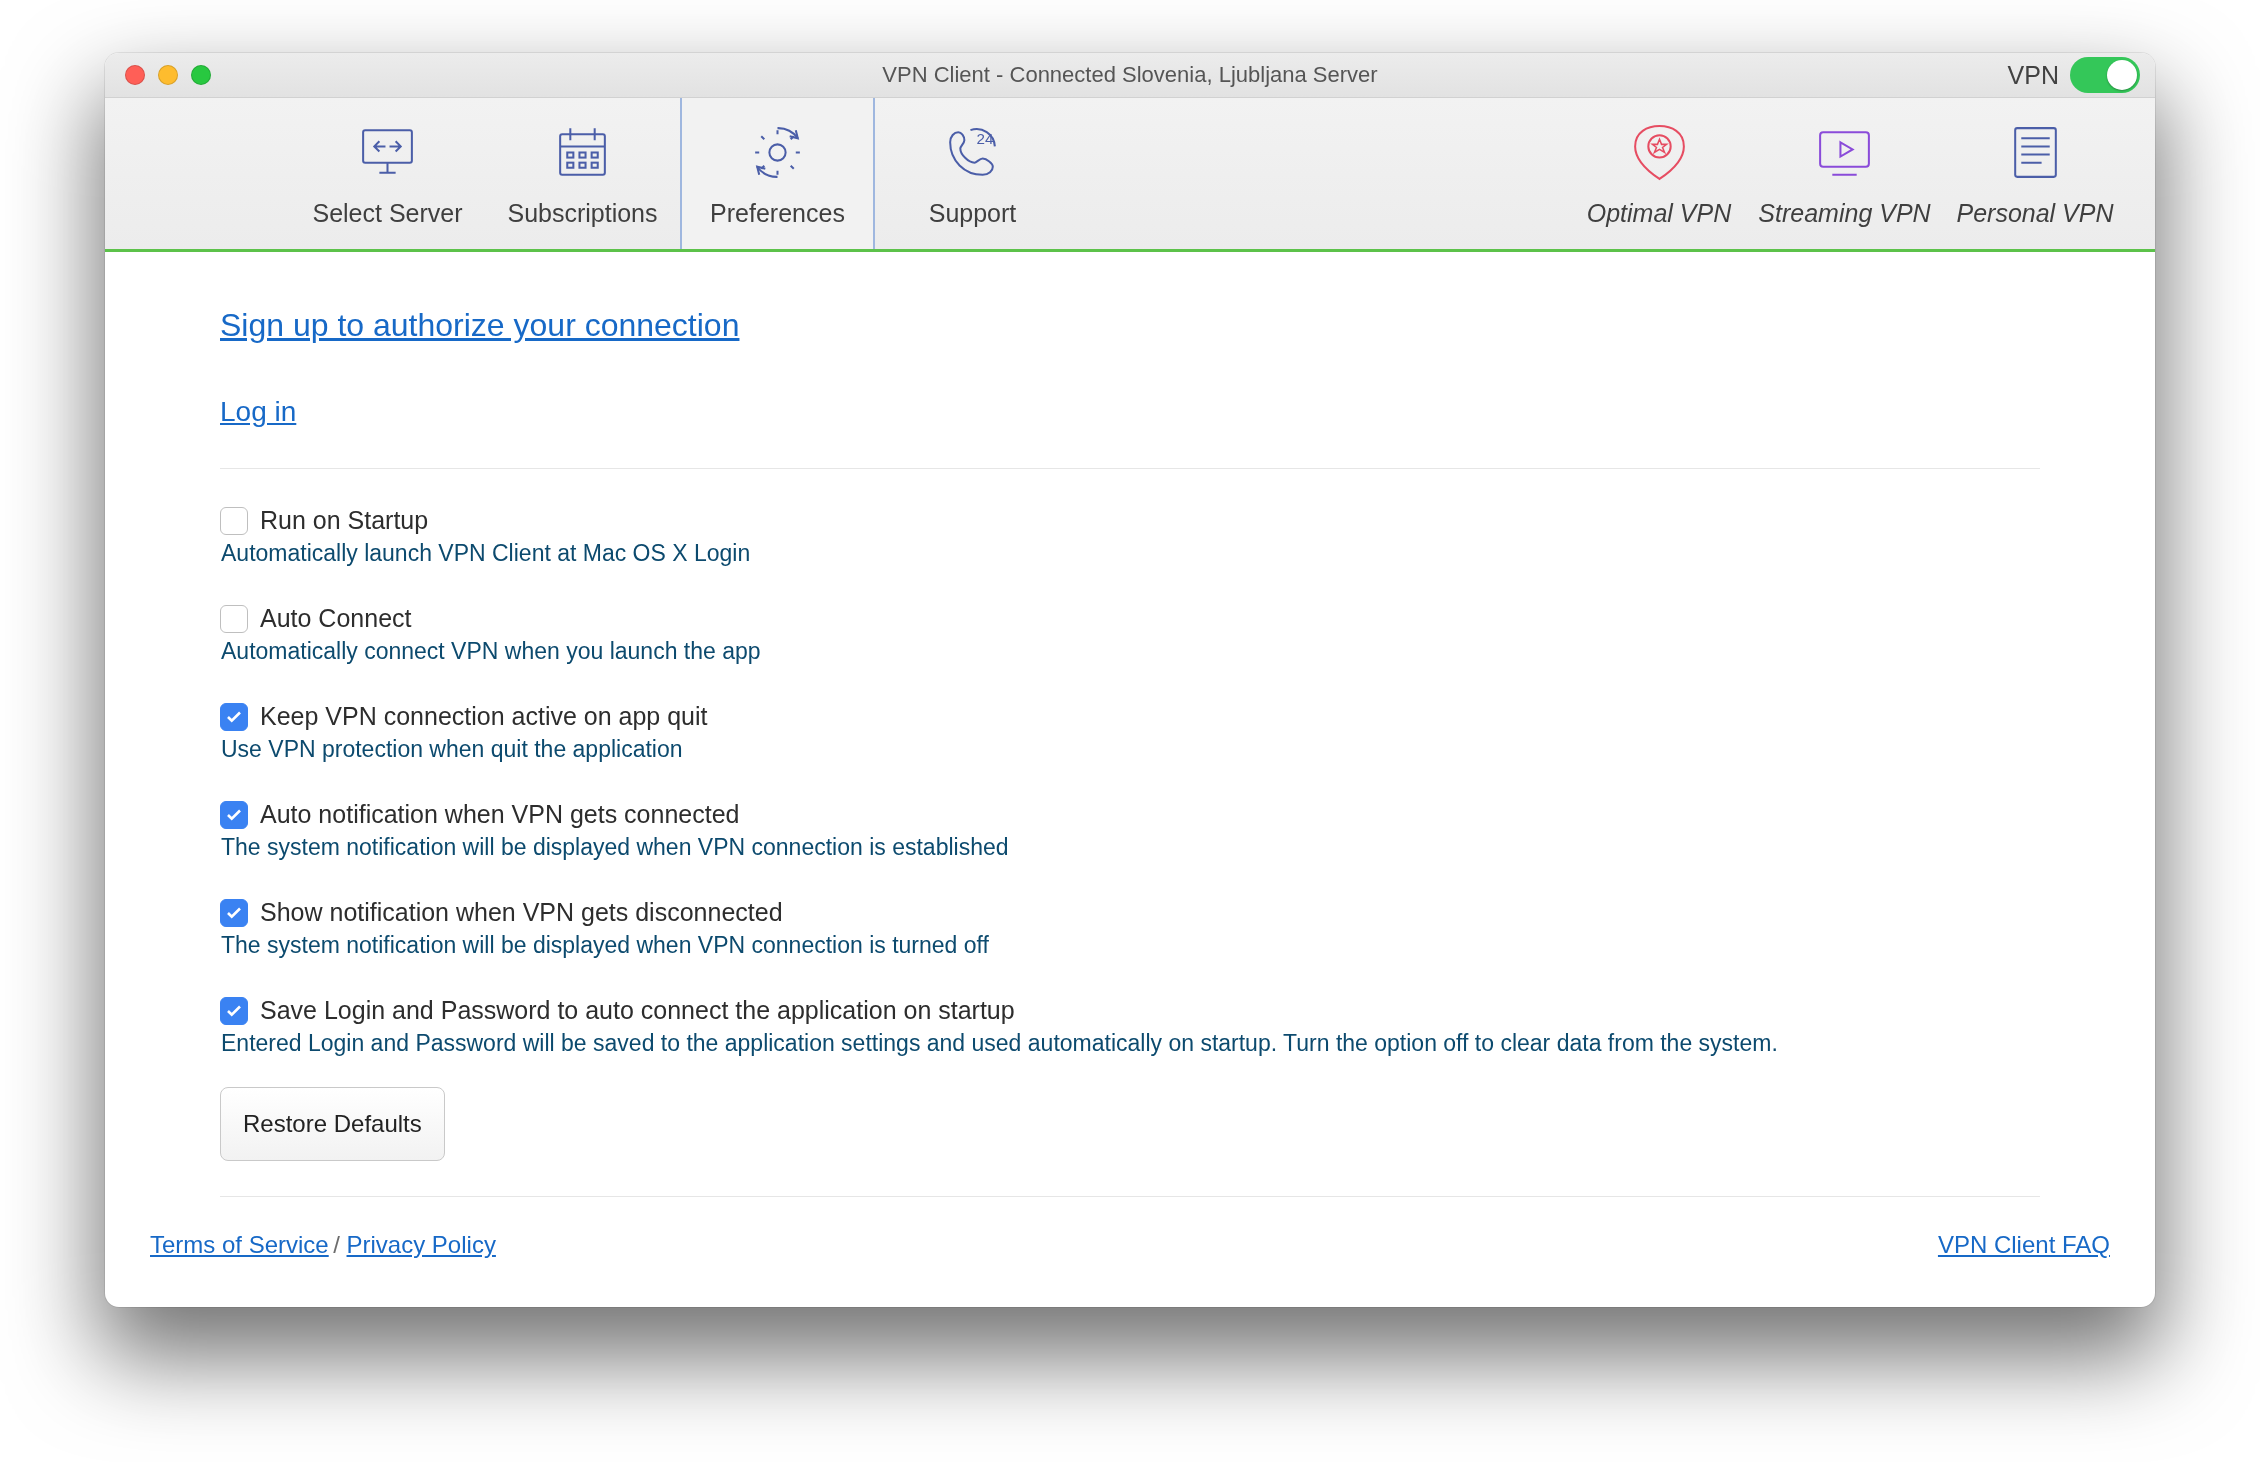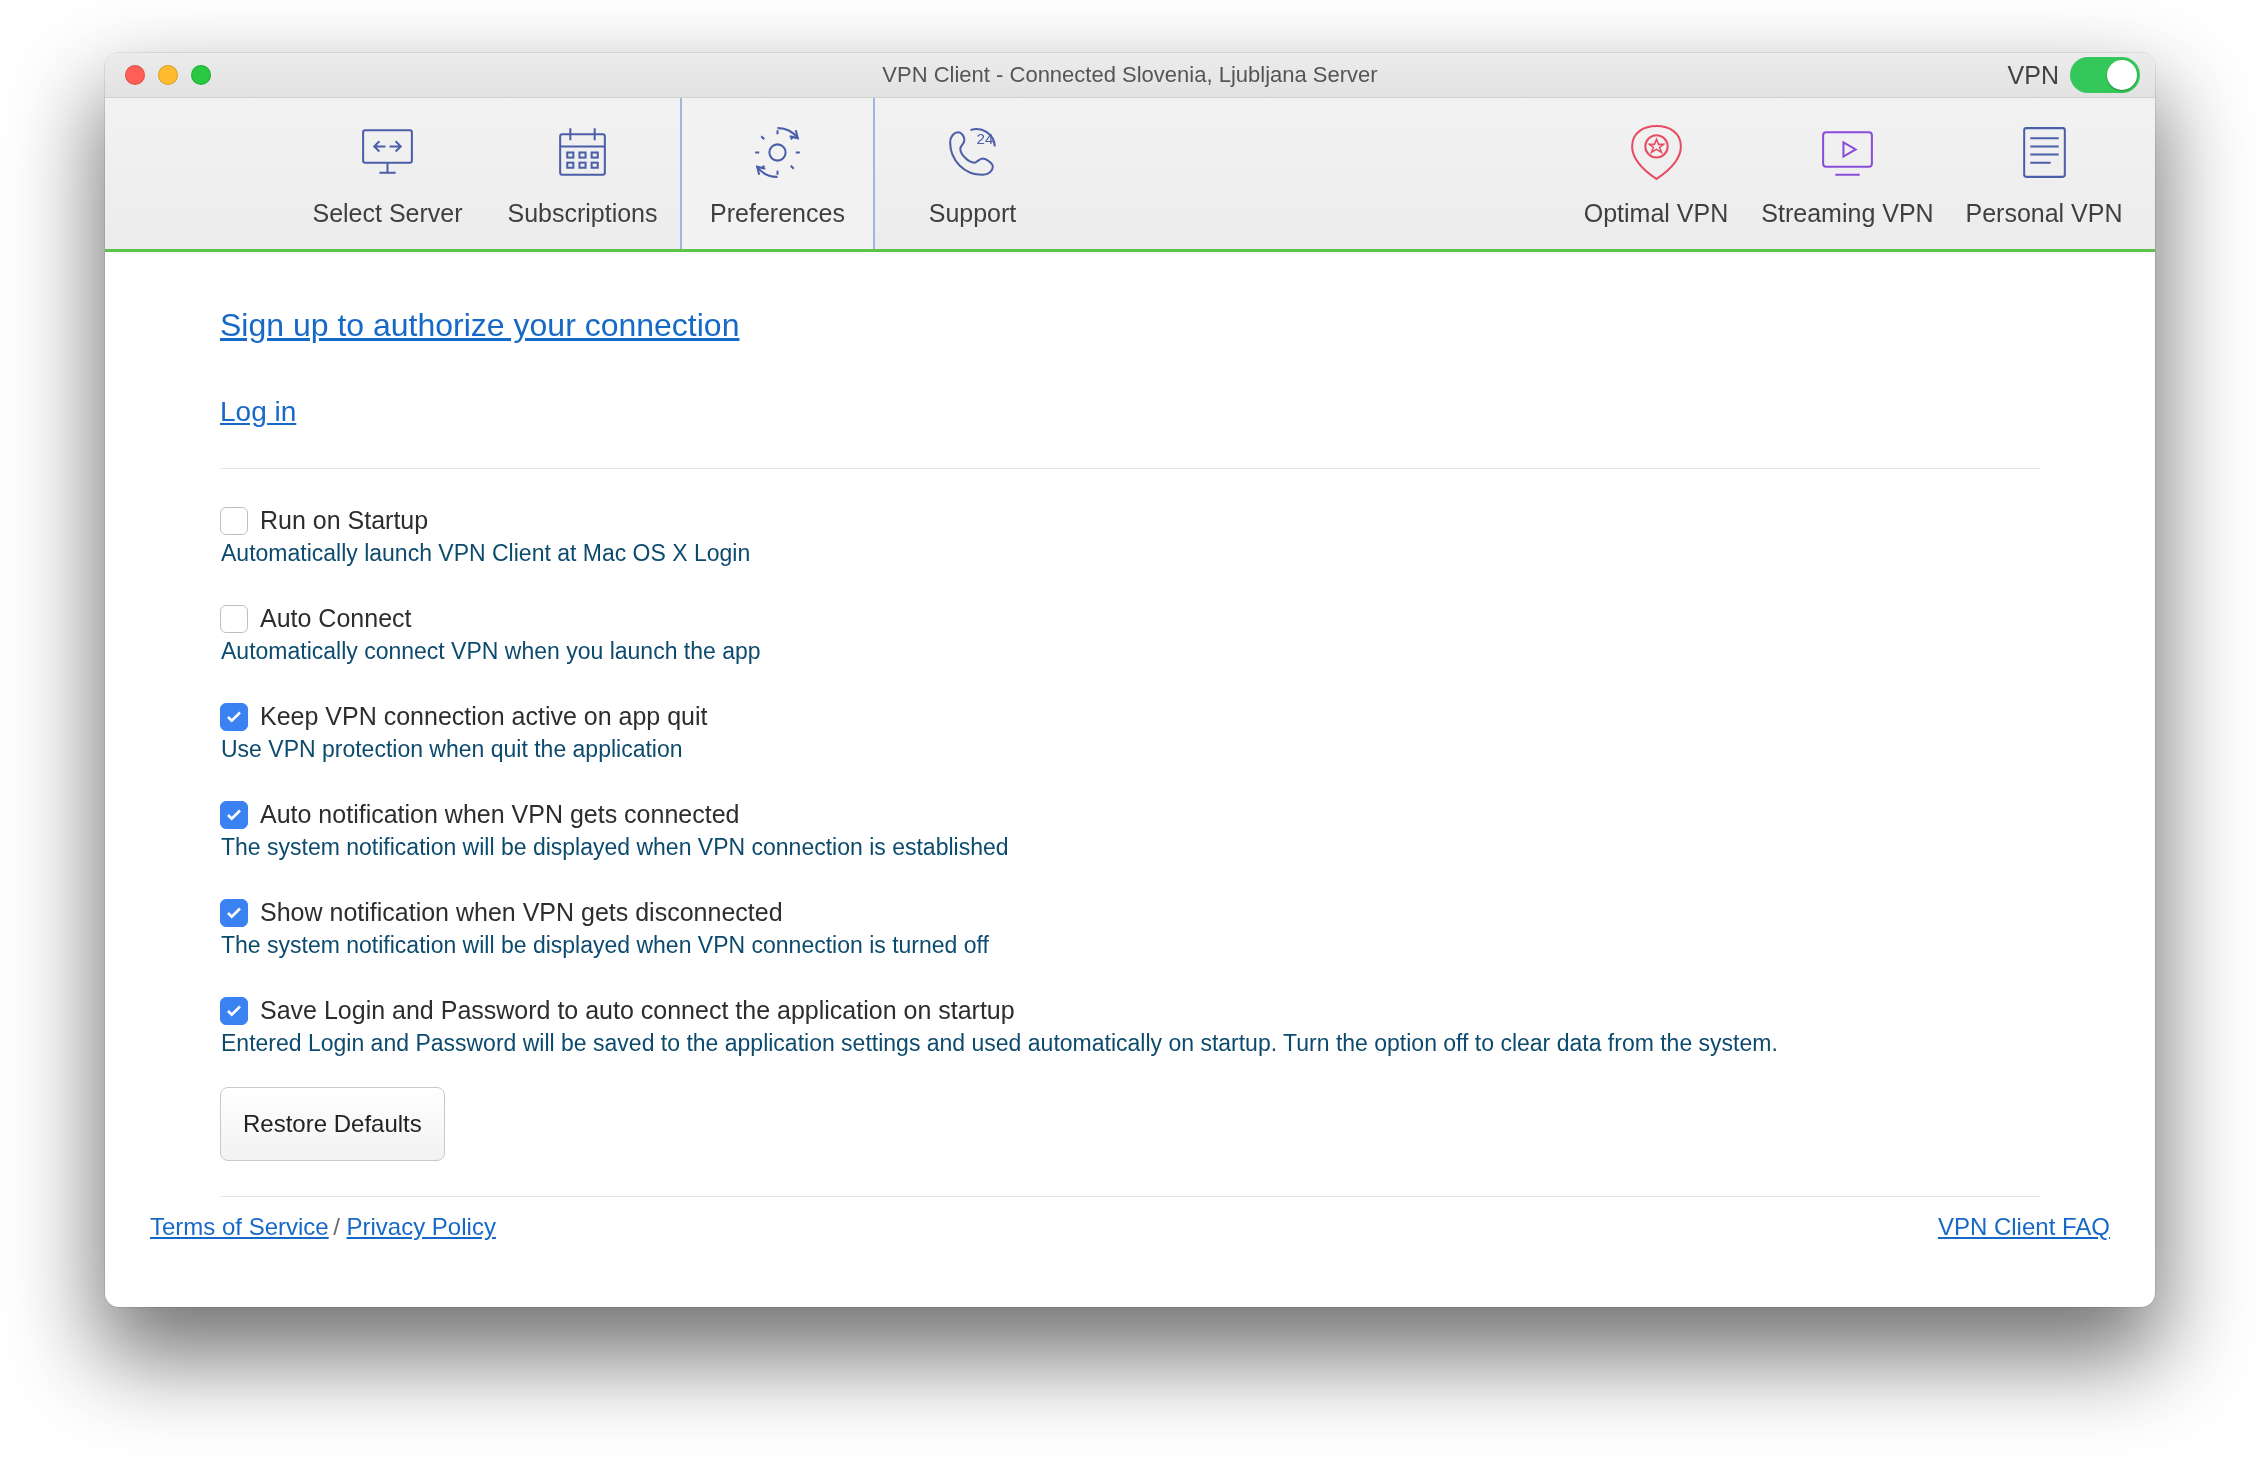--- a/index.html
+++ b/index.html
@@ -26,41 +26,41 @@
   .dot.red{background:#ff5f57;} .dot.yellow{background:#febc2e;} .dot.green{background:#28c840;}
   .title { position:absolute; left:0; right:0; text-align:center; font-size:22px; color:#555; pointer-events:none;}
   .vpn-slot { position:absolute; right:15px; top:0; bottom:0; display:flex; align-items:center; gap:11px;}
   .vpn-label { font-size:25px; color:#424242; font-weight:400;}
   .switch { width:70px; height:36px; background:#34c759; border-radius:20px; position:relative; }
   .switch::after{content:""; position:absolute; right:3px; top:3px; width:30px; height:30px; background:#fff; border-radius:50%; box-shadow:0 1px 2px rgba(0,0,0,.3);}
   .toolbar { height:154px; background:linear-gradient(#f2f2f2,#ececec); border-bottom:3px solid #5cc24a; display:flex; align-items:stretch;}
   .toolbar-left, .toolbar-right { display:flex; }
   .toolbar-left { padding-left:185px; }
   .toolbar-spacer{flex:1;}
-  .toolbar-right { padding-right:21px; gap:14px;}
+  .toolbar-right { padding-right:30px; gap:8px;font-style:italic;}
   .tbtn { width:195px; display:flex; flex-direction:column; align-items:center; justify-content:center; gap:10px; cursor:pointer; border:2px solid transparent; border-radius:10px;}
   .tbtn.selected { border-color:#9fb7df; background:#f2f2f2; border-radius:0; border-top:none; border-bottom:none;}
   .tbtn svg { width:65px; height:65px; }
   .tbtn-label { font-size:25px; color:#3f3f3f; }
   .tbtn.optimal svg *{stroke:#e64d62;}
   .tbtn.streaming svg *{stroke:#8a4bd9;}
   .content { padding: 55px 115px 20px 115px; }
   .auth-links a { color:#1769c7; font-size:32px; text-decoration:underline; }
   .auth-links .login { font-size:28px; display:inline-block; margin-top:52px;}
   .divider { border:none; border-top:1px solid #e6e6e6; margin:40px 0 25px 0;}
   .opts { margin-top:5px;}
   .opt { margin-bottom:25px;}
   .opt-head { display:flex; align-items:center; gap:12px;margin-top:37px;}
   .opt-label { font-size:25px; color:#2d2d2d; }
   .opt-desc { font-size:23px; color:#0c4a6e; margin-top:5px; margin-left:1px;}
   .cb { width:28px; height:28px; border-radius:6px; border:1.5px solid #bfbfbf; background:#fff; flex:none; display:flex; align-items:center; justify-content:center;}
   .cb.checked { background:#3a82f2; border-color:#3a82f2;}
   .cb.checked svg{ stroke:#fff;}
   .restore { margin-top:5px; display:inline-block; font-size:24px; color:#222; background:linear-gradient(#fff,#f2f2f2); border:1px solid #c9c9c9; border-radius:8px; padding:22px 22px; }
-  .footer { display:flex; justify-content:space-between; align-items:center; margin-top:35px; padding-top:16px; border-top:1px solid #e6e6e6; }
+  .footer { display:flex; justify-content:space-between; align-items:center; margin-top:35px; padding-top:34px; border-top:1px solid #e6e6e6; }
   .footer a { color:#1769c7; font-size:24px; text-decoration:underline;}
   .footer .sep { color:#6d6d6d; font-size:24px;}
   .footer-left{ margin-left:-70px;}
   .footer-right{ margin-right:-70px;}
 </style>
 </head>
 <body>
 
 <div class="canvas">
   <div class="window">

